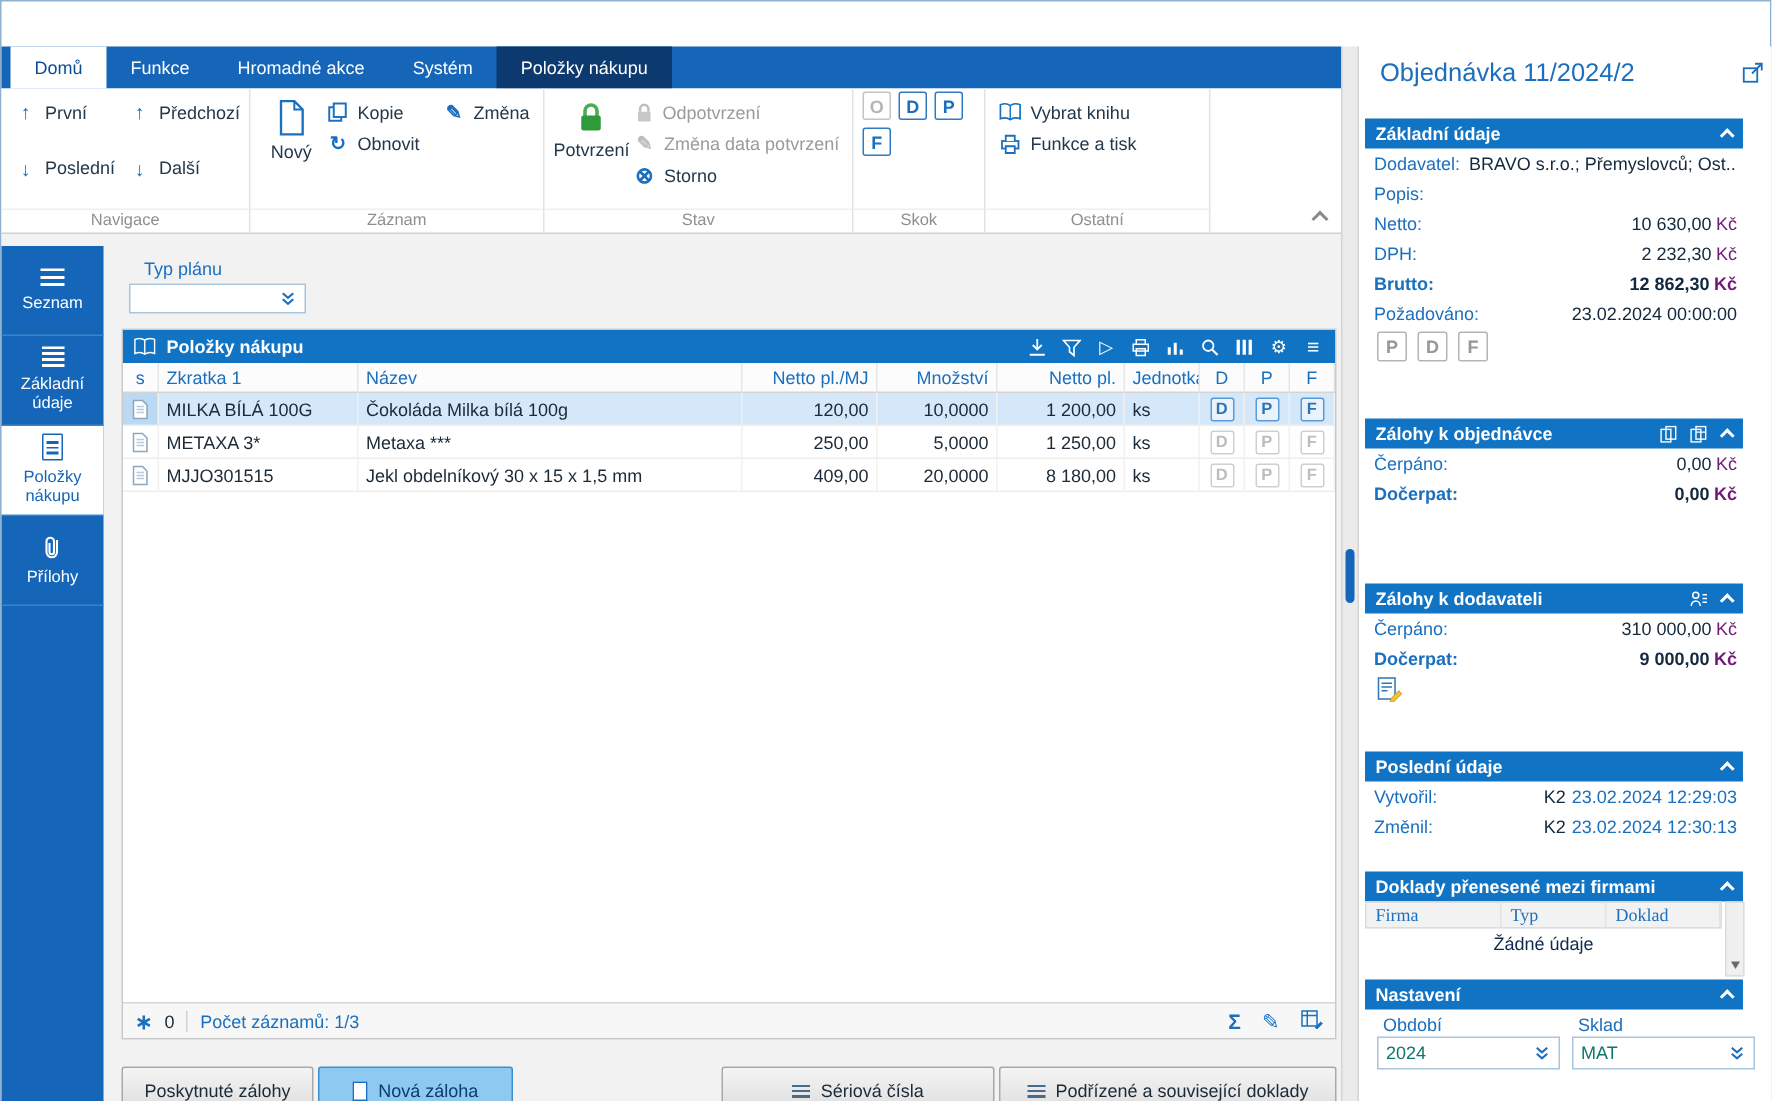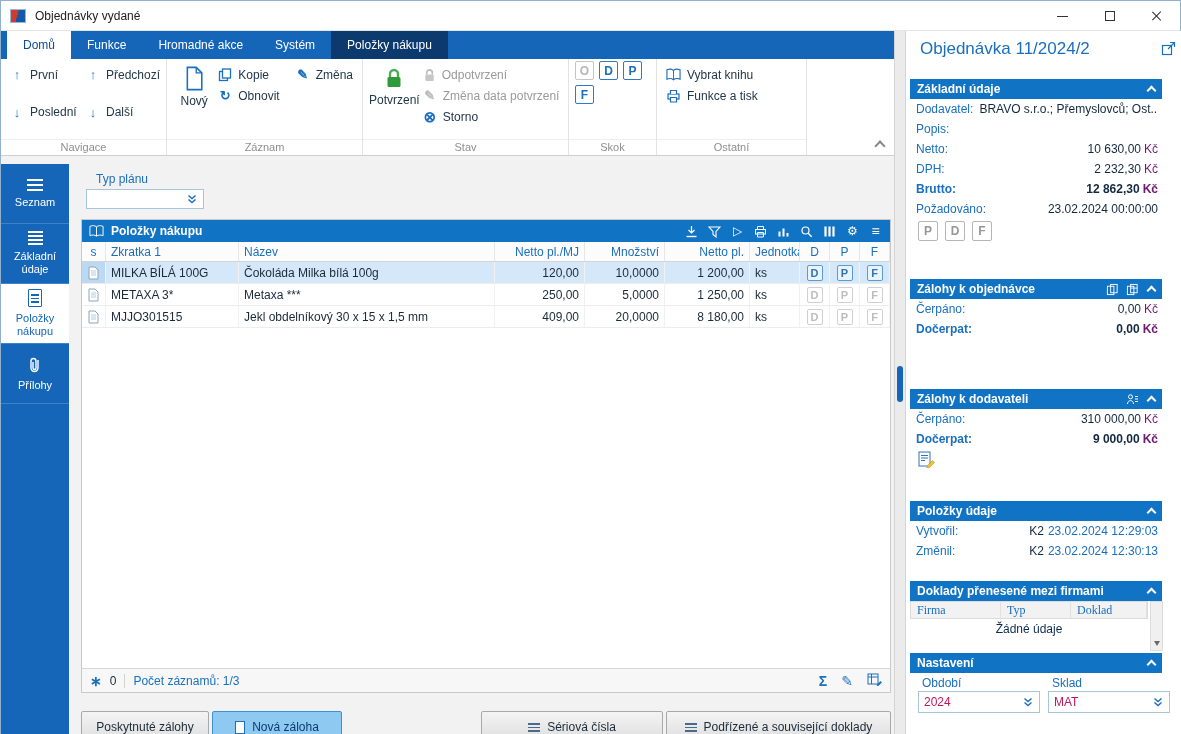--- a/index.html
+++ b/index.html
@@ -54,21 +54,21 @@
   .side-item { height:60px; display:flex; flex-direction:column; align-items:center; justify-content:center; gap:5px; color:#fff; font-size:11px; line-height:1.15; text-align:center; border-bottom:1px solid #3f83c6; cursor:pointer; padding:2px; }
   .side-item.active { background:#fff; color:#1565b8; }
   .bars3 { width:16px; height:12px; background:repeating-linear-gradient(to bottom, currentColor 0 2px, transparent 2px 5px); }
   .bars4 { width:15px; height:14px; background:repeating-linear-gradient(to bottom, currentColor 0 2px, transparent 2px 4px); }
   .i-doc { width:14px; height:18px; border:1.5px solid currentColor; border-radius:1px; display:flex; flex-direction:column; justify-content:center; align-items:center; gap:2px; }
   .i-doc i { display:block; width:8px; height:1.5px; background:currentColor; }
 
   .main { position:absolute; left:68px; top:0; right:0; bottom:0; }
   .a { position:absolute; }
   .blue-label { color:#1a6fbf; }
-  .combo { background:#fff; border:1px solid #a9c4dd; display:flex; align-items:center; padding:0 5px; color:#be185d; cursor:pointer; }
+  .combo { background:#fff; border:1px solid #a9c4dd; display:flex; align-items:center; padding:0 5px; color:#0f766e; cursor:pointer; }
   .combo .dchev { margin-left:auto; }
 
   
   .grid { position:absolute; left:12px; top:63px; width:810px; height:474px; background:#fff; border:1px solid #c9c9c9; display:flex; flex-direction:column; }
   .grid-titlebar { height:22px; background:#1173c4; color:#fff; display:flex; align-items:center; gap:7px; padding:0 7px; flex:none; }
   .grid-titlebar .t { font-weight:bold; }
   .gicons { margin-left:auto; display:flex; align-items:center; gap:8px; }
   .gicon { display:flex; align-items:center; justify-content:center; width:15px; height:15px; color:#fff; cursor:pointer; font-size:12px; }
   .gcols { display:grid; grid-template-columns:24px 133px 1fr 90px 80px 85px 50px 30px 30px 30px; }
   .ghead { height:20px; background:#fcfcfc; border-bottom:1px solid #d5d5d5; color:#1a6fbf; flex:none; }
@@ -118,35 +118,20 @@
   .dempty { position:absolute; left:4px; top:591px; width:238px; text-align:center; color:#0d2b4e; }
   .dscroll { position:absolute; left:244px; top:570px; width:13px; height:50px; background:#f0f0f0; border:1px solid #dcdcdc; cursor:pointer; }
   .dscroll .arr { position:absolute; left:3px; bottom:4px; width:0; height:0; border-left:3.5px solid transparent; border-right:3.5px solid transparent; border-top:5px solid #6a6a6a; }
   .nlabel { position:absolute; color:#1a6fbf; }
 </style>
 </head>
 <body>
 
 <div class="window">
 
-  <div class="titlebar">
-    <span class="app-icon"></span>
-    <span class="title-text">Objednávky vydané</span>
-    <div class="win-controls">
-      <div class="win-btn">
-          <span class="g-min"></span>
-        </div>
-      <div class="win-btn">
-          <span class="g-max"></span>
-        </div>
-      <div class="win-btn">
-          <span class="g-close"></span>
-        </div>
-    </div>
-  </div>
 
   <div class="left-region">
 
     <div class="tabbar">
       <div class="tab active">
           <span>Domů</span>
         </div>
       <div class="tab">
           <span>Funkce</span>
         </div>
@@ -576,21 +561,21 @@
     </div>
     <span class="a" style="left:12px;top:420px;cursor:pointer">
       <svg width="17" height="17" viewBox="0 0 17 17">
           <rect x="1" y="1" width="11" height="14" fill="#fff" stroke="#2e75b6"></rect>
           <path d="M3 4.5h7M3 7h7M3 9.5h4" stroke="#2e75b6"></path>
           <path d="M9.5 14.5l5-5 2 2-5 5-3 1z" fill="#f2c230" stroke="#b8962a" stroke-width="0.6"></path>
         </svg>
     </span>
 
     <div class="sec-h" style="top:470px">
-      <span class="ttl">Položky údaje</span>
+      <span class="ttl">Poslední údaje</span>
       <span class="chev-up"></span>
     </div>
     <div class="prow" style="top:490px">
       <span class="pl">Vytvořil:</span>
       <span class="pv"><span>K2</span><span class="dt">23.02.2024 12:29:03</span></span>
     </div>
     <div class="prow" style="top:510px">
       <span class="pl">Změnil:</span>
       <span class="pv"><span>K2</span><span class="dt">23.02.2024 12:30:13</span></span>
     </div>

